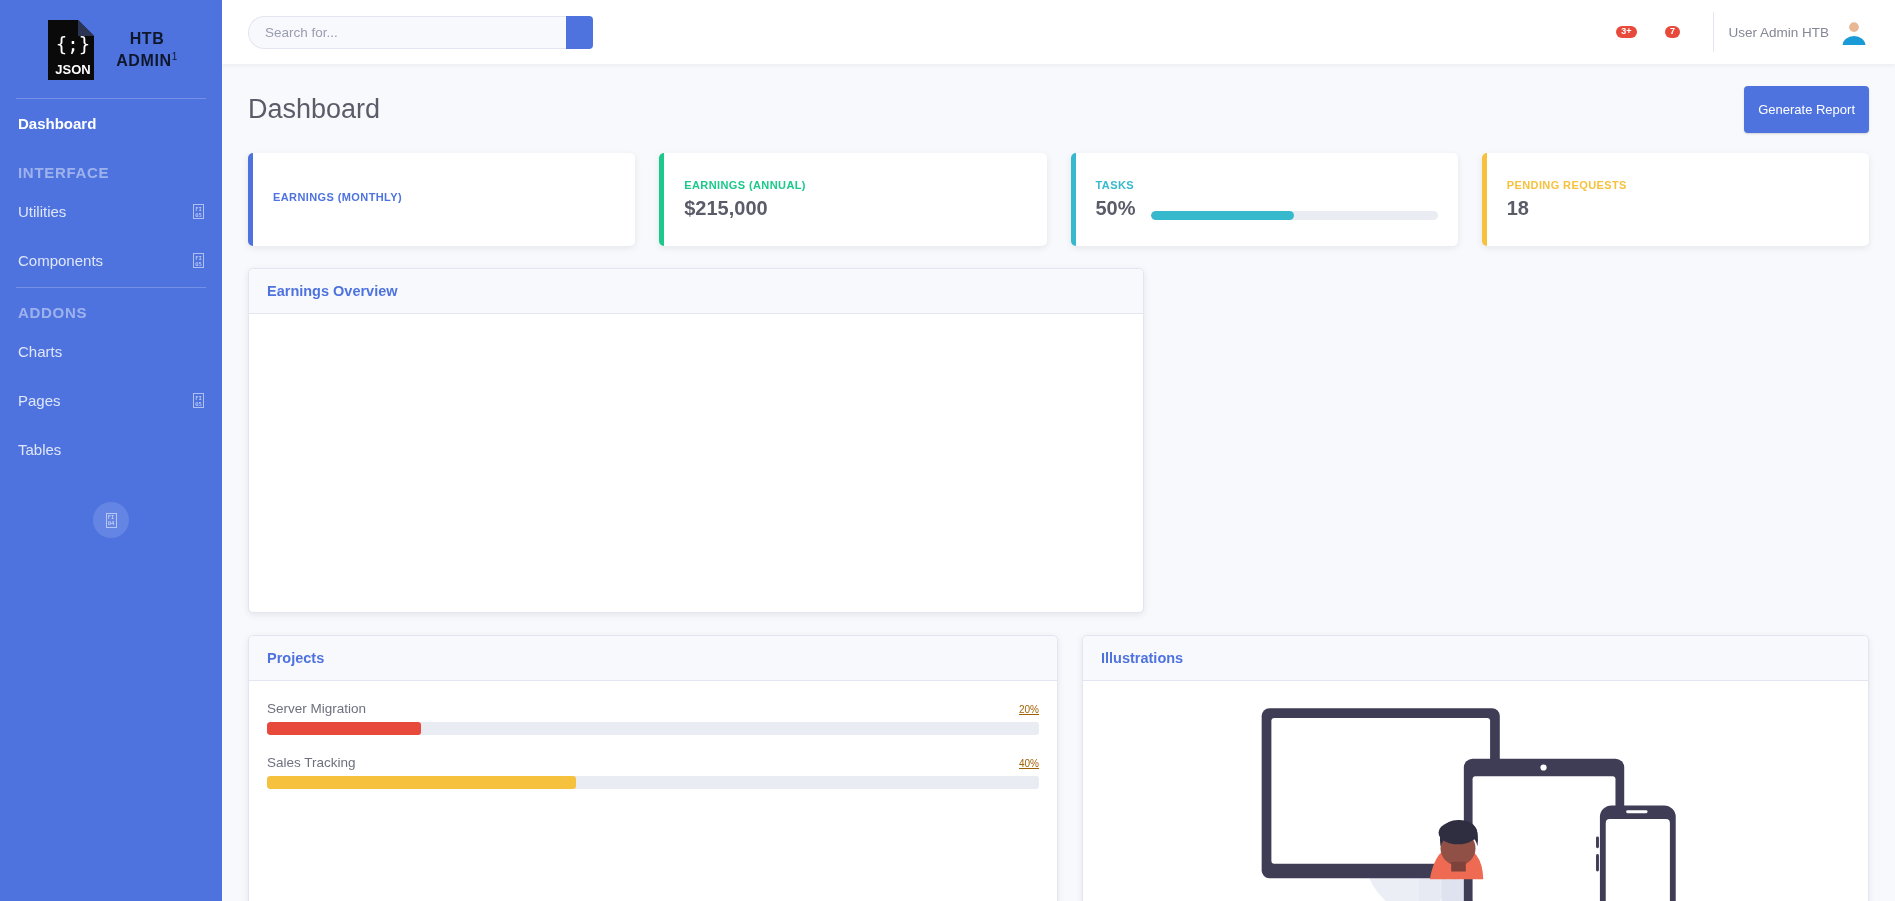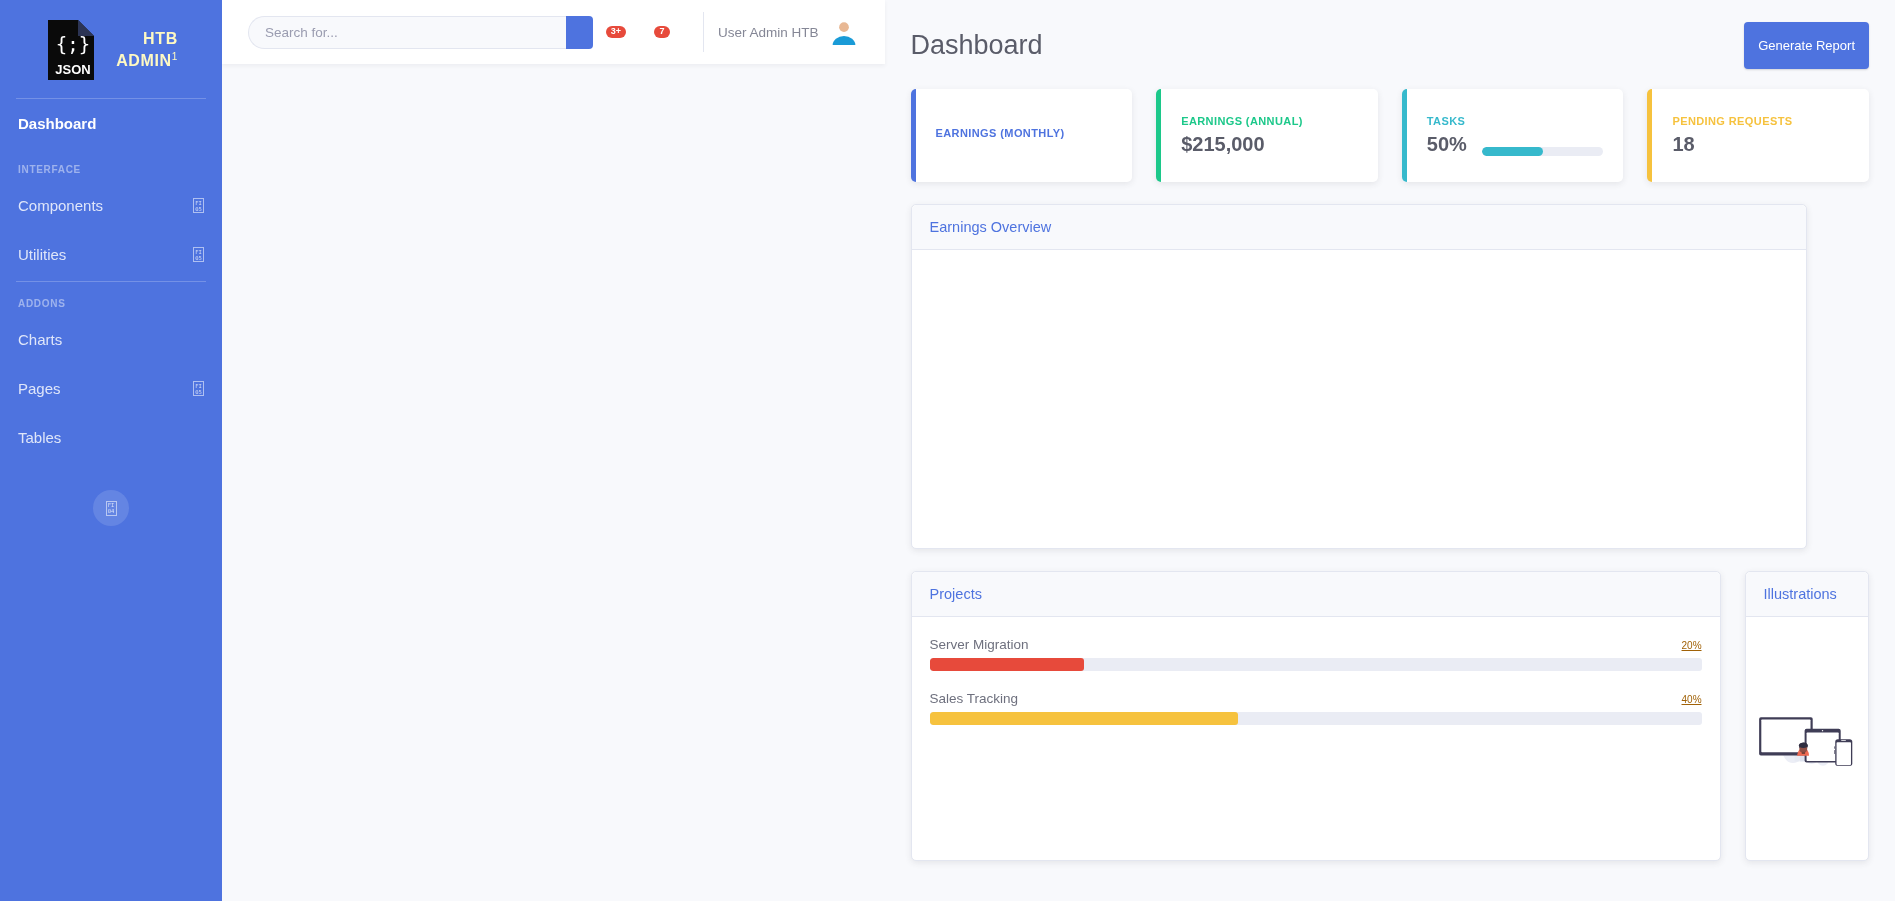--- a/index.html
+++ b/index.html
@@ -18,38 +18,38 @@
     display: flex; flex-direction: column;
     position: relative;
   }
   .brand {
     display: flex; align-items: center; justify-content: center;
     gap: 14px; padding: 18px 10px 14px 10px;
     text-decoration: none;
   }
   .brand-logo { width: 58px; height: 64px; flex: none; }
   .brand-text {
-    color: #fef9c3; font-weight: bold; font-size: 16px;
-    letter-spacing: 0.6px; line-height: 1.35; text-align: right;
+    color: #0f172a; font-weight: bold; font-size: 16px;
+    letter-spacing: 0.6px; line-height: 1.35; text-align: center;
   }
   .brand-text sup { font-size: 10px; font-weight: normal; }
   .nav-divider {
     height: 1px; background: rgba(255,255,255,0.22);
     margin: 2px 16px 0 16px;
   }
   .nav-item {
     display: flex; align-items: center; justify-content: space-between;
     padding: 16px 18px 16px 18px;
     color: rgba(255,255,255,0.82);
     font-size: 15px; cursor: pointer; text-decoration: none;
   }
   .nav-item.active { color: #fff; font-weight: bold; }
   .nav-heading {
     color: rgba(255,255,255,0.45);
-    font-size: 10px; font-weight: bold;
+    font-size: 15px; font-weight: bold;
     letter-spacing: 0.7px; text-transform: uppercase;
     padding: 16px 18px 6px 18px;
   }
   .missing-glyph {
     display: inline-flex; flex-direction: column;
     align-items: center; justify-content: center;
     width: 11px; height: 15px;
     border: 1px solid rgba(255,255,255,0.55);
     font-family: "DejaVu Sans Mono", monospace;
     font-size: 5.5px; line-height: 6px;
@@ -61,21 +61,21 @@
     padding: 28px 0 0 0;
   }
   .sidebar-toggle {
     width: 36px; height: 36px; border-radius: 50%;
     background: rgba(255,255,255,0.13);
     border: none; cursor: pointer;
     display: flex; align-items: center; justify-content: center;
   }
 
   
-  .main { flex: 1; display: flex; flex-direction: row; height: 901px; overflow: hidden; }
+  .main { flex: 1; display: flex; flex-direction: column; height: 901px; overflow: hidden; }
 
   .topbar {
     height: 64px; min-height: 64px; background: #fff;
     display: flex; align-items: center;
     padding: 0 28px 0 26px;
     box-shadow: 0 2px 4px rgba(58,59,69,0.06);
     position: relative; z-index: 5;
   }
   .search-form { display: flex; width: 345px; height: 33px; }
   .search-input {
@@ -149,21 +149,21 @@
     background: #fff; border-radius: 5px;
     box-shadow: 0 2px 6px rgba(58,59,69,0.10);
     border: 1px solid #e3e6f0;
     display: flex; flex-direction: column;
   }
   .card-header {
     background: #f8f9fc; border-bottom: 1px solid #e3e6f0;
     padding: 14px 18px; border-radius: 5px 5px 0 0;
   }
   .card-header h6 {
-    font-size: 14.5px; font-weight: normal; color: #4e73df; margin: 0;
+    font-size: 14.5px; font-weight: bold; color: #4e73df; margin: 0;
   }
   .card-body { flex: 1; position: relative; overflow: hidden; }
 
   .chart-legend {
     display: flex; justify-content: center; gap: 16px;
     font-size: 12.5px; color: #858796;
     padding-bottom: 14px;
   }
   .legend-item { cursor: pointer; }
 
@@ -202,29 +202,29 @@
 
     <div class="nav-divider"></div>
 
     <a class="nav-item active">
       <span>Dashboard</span>
     </a>
 
     <div class="nav-heading">INTERFACE</div>
 
     <a class="nav-item">
-      <span>Components</span>
+      <span>Utilities</span>
       <span class="missing-glyph">
         <span>FI</span>
           <span>05</span>
       </span>
     </a>
 
     <a class="nav-item">
-      <span>Utilities</span>
+      <span>Components</span>
       <span class="missing-glyph">
         <span>FI</span>
           <span>05</span>
       </span>
     </a>
 
     <div class="nav-divider"></div>
 
     <div class="nav-heading">ADDONS</div>
 

